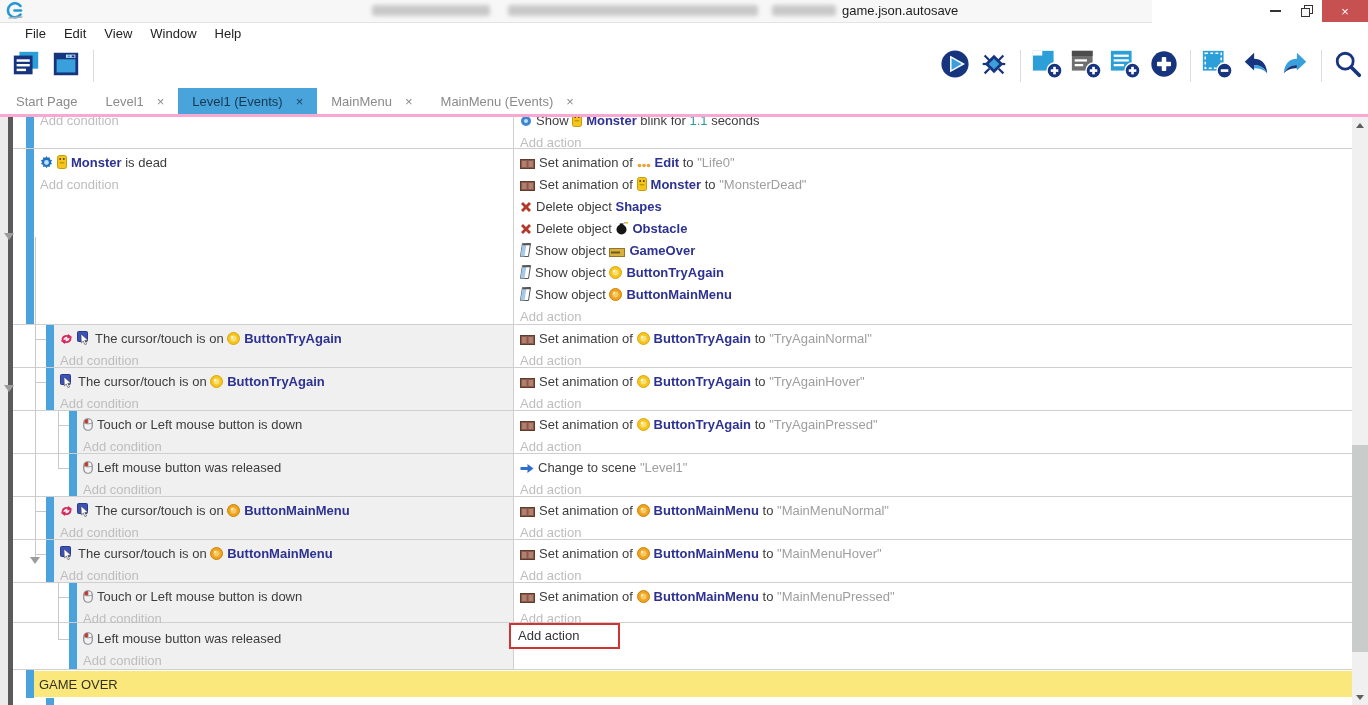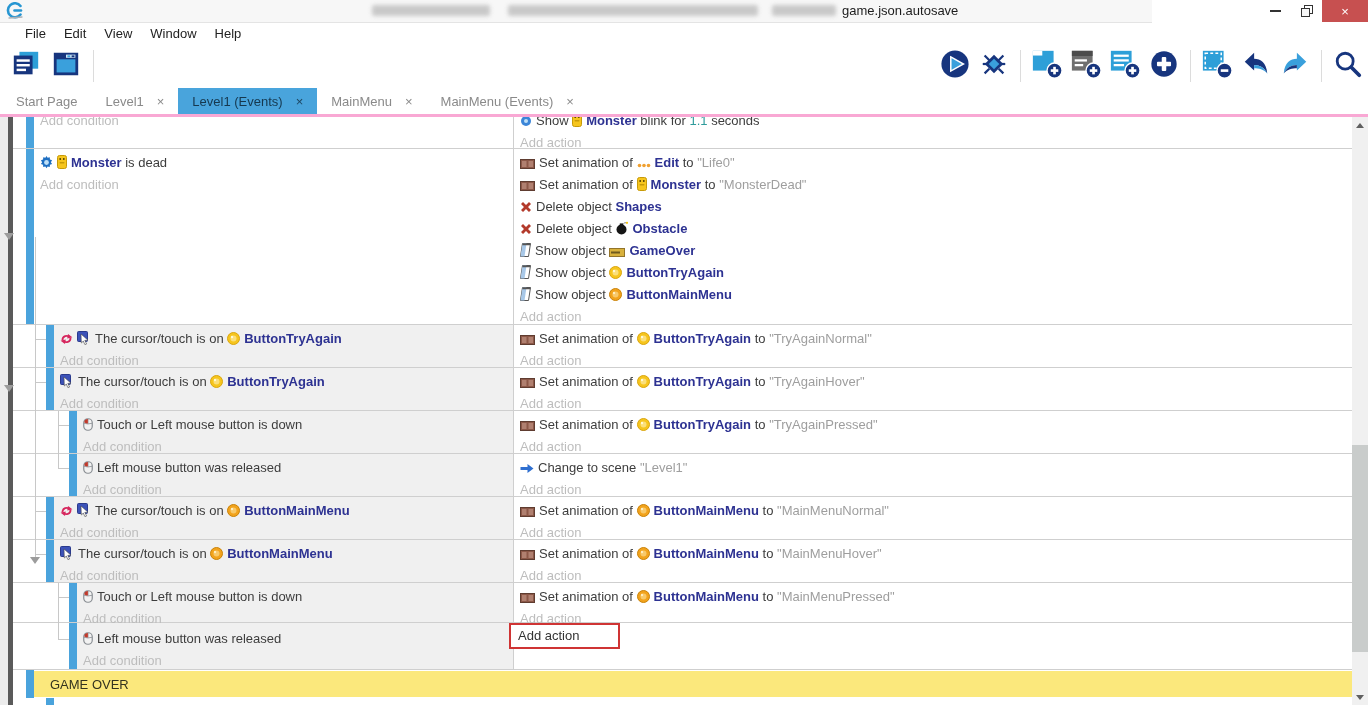--- a/index.html
+++ b/index.html
@@ -37,21 +37,21 @@
   .ev-row{position:relative;border-bottom:1px solid #cfcfcf;box-sizing:border-box;}
   .ev-row.noborder{border-bottom:none;}
   .cond-cell{position:absolute;top:0;bottom:0;right:839px;padding:3px 0 0 14px;box-sizing:border-box;}
   .ind-bar{position:absolute;left:0;top:0;bottom:0;width:8px;background:#4aa3dc;}
   .act-cell{position:absolute;top:0;bottom:0;left:500px;right:0;border-left:1px solid #cfcfcf;padding:3px 0 0 6px;box-sizing:border-box;background:#fff;}
   .ev-line{height:22px;line-height:22px;font-size:13px;white-space:nowrap;overflow:hidden;}
   .ev-line .ic{display:inline-block;vertical-align:-2px;margin-right:4px;}
   .k-plain{color:#3d3d3d}.k-object{color:#2d3292;font-weight:bold}.k-string{color:#9e9e9e}
   .k-number{color:#2e9b9b}
   .ph{color:#bdbdbd;}
-  .comment-bar{position:absolute;left:21px;right:0;top:1px;bottom:1px;display:flex;align-items:center;padding-left:16px;font-size:13px;color:#33331f;}
+  .comment-bar{position:absolute;left:21px;right:0;top:1px;bottom:1px;display:flex;align-items:center;padding-left:5px;font-size:13px;color:#33331f;}
   .hl-box{position:absolute;left:496px;top:0;width:100px;height:22px;border:2px solid #cf3434;background:#fff;z-index:3;
           font-size:13px;color:#333;line-height:22px;padding-left:7px;box-sizing:content-box;}
   
   .tline{position:absolute;background:#c8c8c8;z-index:2;}
   .tri{position:absolute;width:0;height:0;border-left:5px solid transparent;border-right:5px solid transparent;border-top:7px solid #9c9c9c;z-index:4;}
   
   .vscroll{position:absolute;left:1352px;top:117px;width:16px;height:588px;background:#f0f0f0;}
   .vs-arrow{position:absolute;left:0;width:16px;height:16px;display:flex;align-items:center;justify-content:center;}
   .vs-up{top:0}.vs-down{bottom:0}
   .arr-up{width:0;height:0;border-left:4px solid transparent;border-right:4px solid transparent;border-bottom:5px solid #5f5f5f;}

